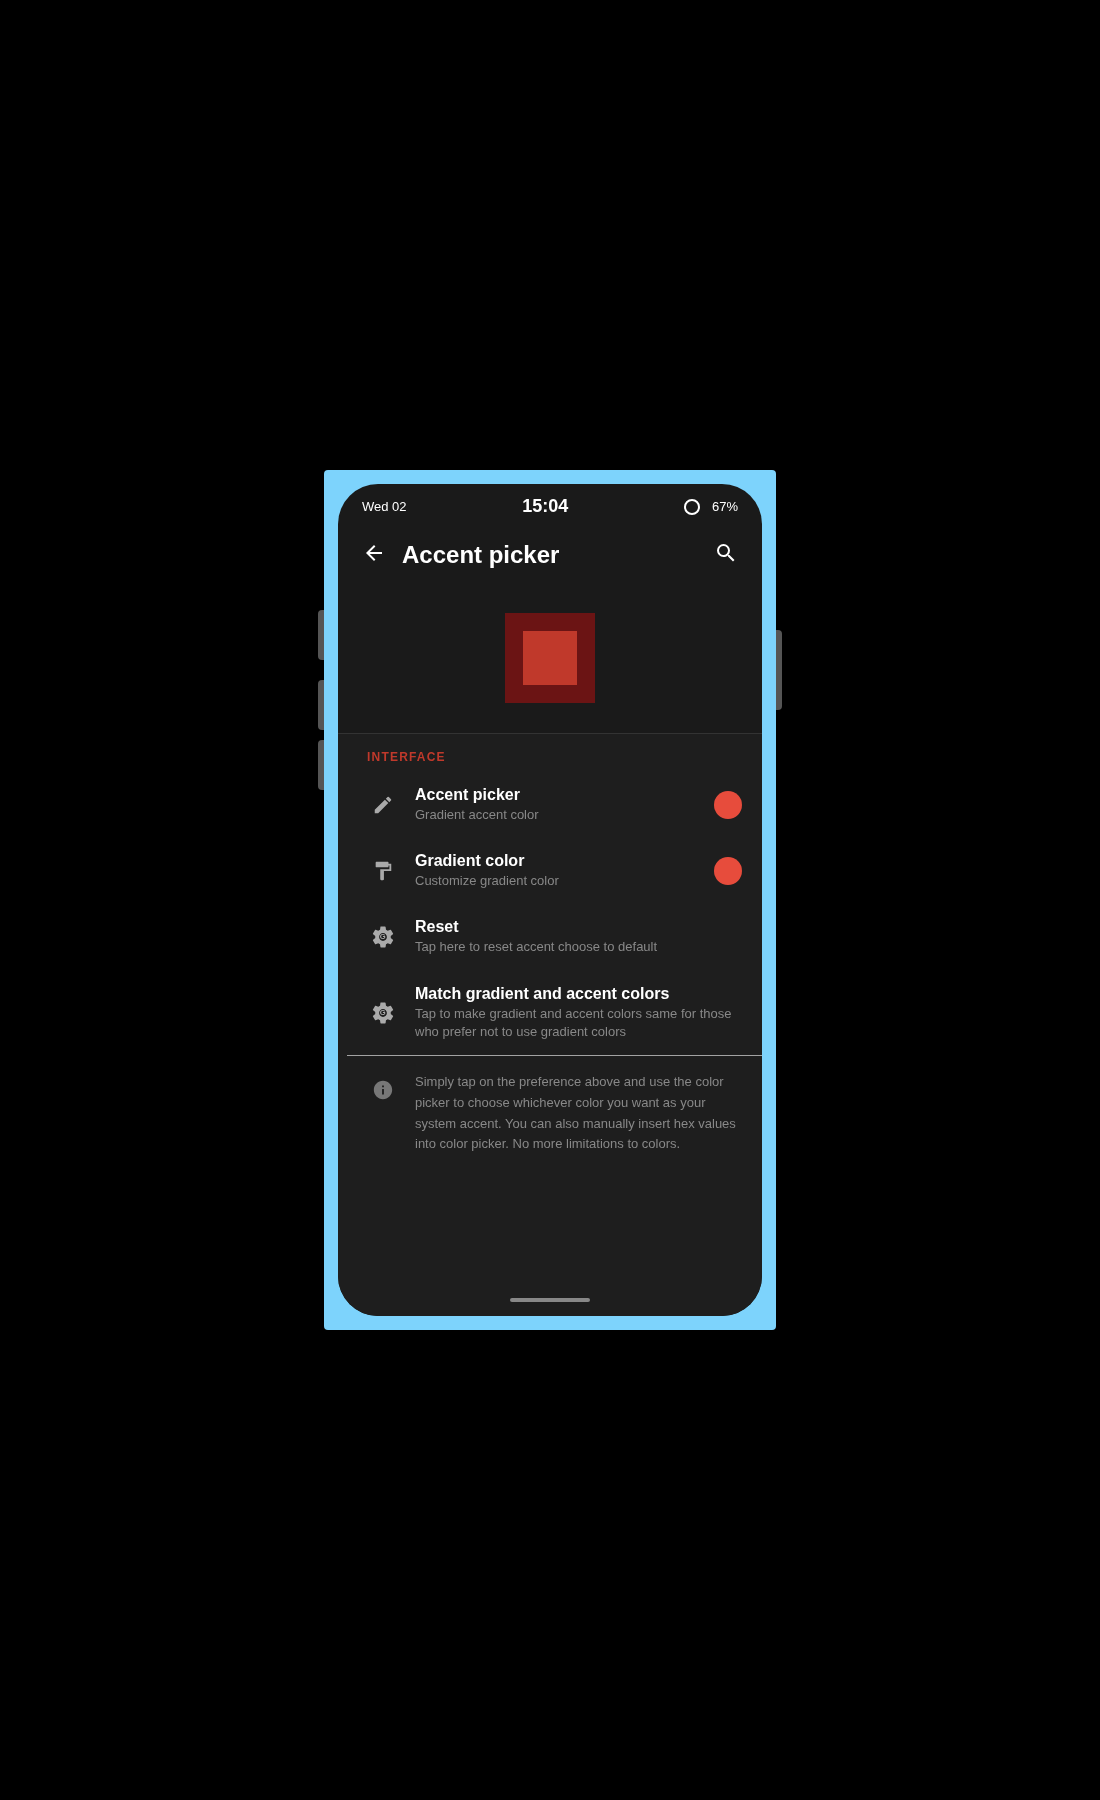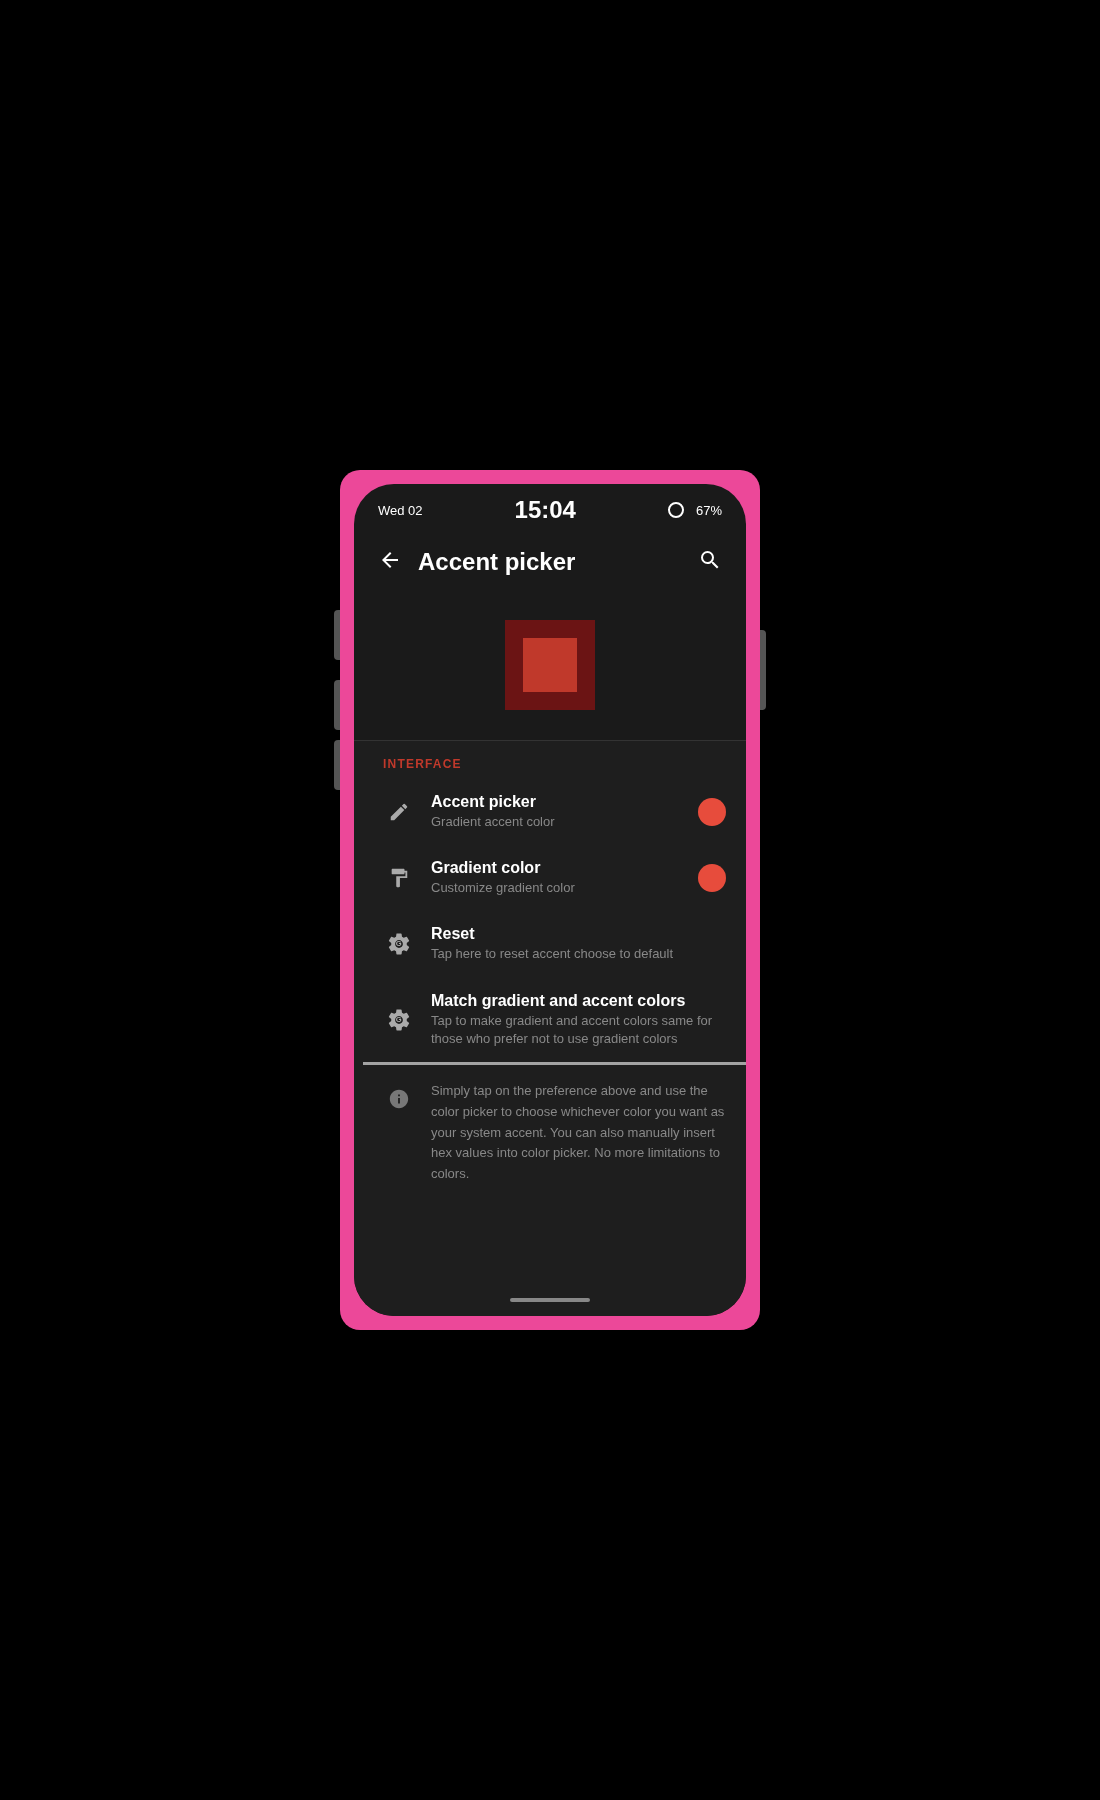--- a/index.html
+++ b/index.html
@@ -7,24 +7,24 @@
     body {
       background: #000;
       display: flex;
       justify-content: center;
       align-items: center;
       min-height: 100vh;
       font-family: 'Segoe UI', sans-serif;
     }
 
     .phone-shell {
-      width: 420px;
+      width: 452px;
       height: 860px;
-      background: #ec4899;
-      border-radius: 20px;
+      background: #7dd3fc;
+      border-radius: 4px;
       padding: 14px;
       position: relative;
       box-shadow: 0 0 60px rgba(0,0,0,0.8);
     }
 
     .phone-screen {
       width: 100%;
       height: 100%;
       background: #1a1a1a;
       border-radius: 40px;
@@ -199,21 +199,21 @@
       background: #e74c3c;
       border-radius: 50%;
       flex-shrink: 0;
     }
 
     .info-section {
       display: flex;
       align-items: flex-start;
       padding: 16px 20px;
       gap: 16px;
-      border-top: 3px solid #a3a3a3;
+      border-top: 1px solid #a3a3a3;
     }
 
     .info-icon {
       width: 32px;
       height: 32px;
       display: flex;
       align-items: center;
       justify-content: center;
       flex-shrink: 0;
       color: #888;
@@ -248,21 +248,21 @@
     }
   </style>
 </head>
 <body>
 
 <div class="phone-shell">
   <div class="phone-screen">
 
     <div class="status-bar">
       <span>Wed 02</span>
-      <span style="font-size:24px;font-weight:600;">15:04</span>
+      <span style="font-size:18px;font-weight:600;">15:04</span>
       <div class="status-right">
         <div class="battery-icon"></div>
         <span>67%</span>
       </div>
     </div>
 
     <div class="top-bar">
       <div class="back-btn">
         <svg width="24" height="24" viewBox="0 0 24 24" fill="white">
           <path d="M20 11H7.83l5.59-5.59L12 4l-8 8 8 8 1.41-1.41L7.83 13H20v-2z"></path>

